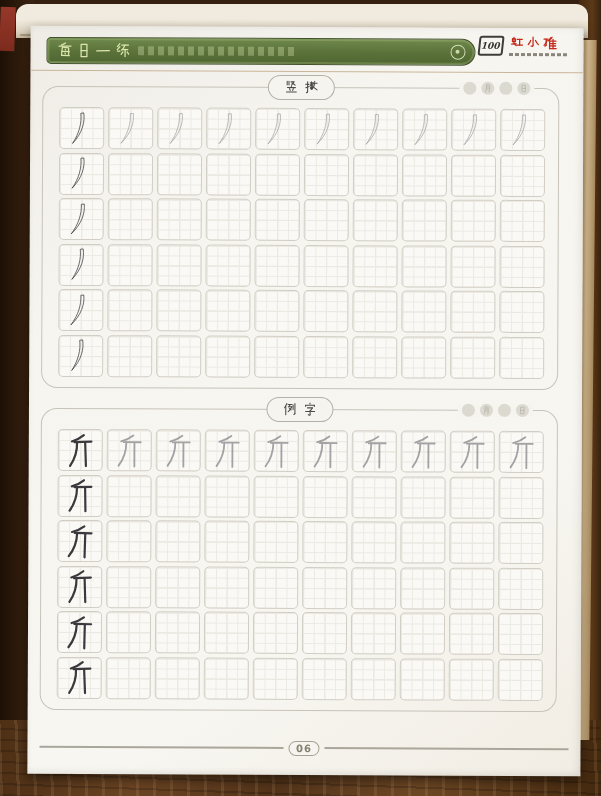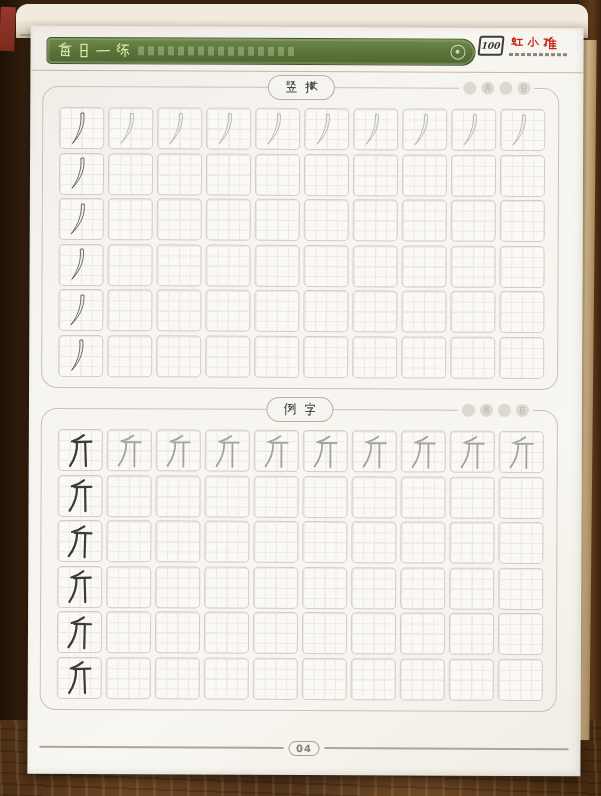--- a/index.html
+++ b/index.html
@@ -566,18 +566,18 @@
             <div class="cell"></div>
             <div class="cell"></div>
             <div class="cell"></div>
             <div class="cell"></div>
           </div>
         </div>
       </div>
 
     <div class="footer">
       <div class="footer-line"></div>
-      <div class="page-number">04</div>
+      <div class="page-number">06</div>
       <div class="footer-line"></div>
     </div>
 
   </div>
 </div>
 
 </body></html>

